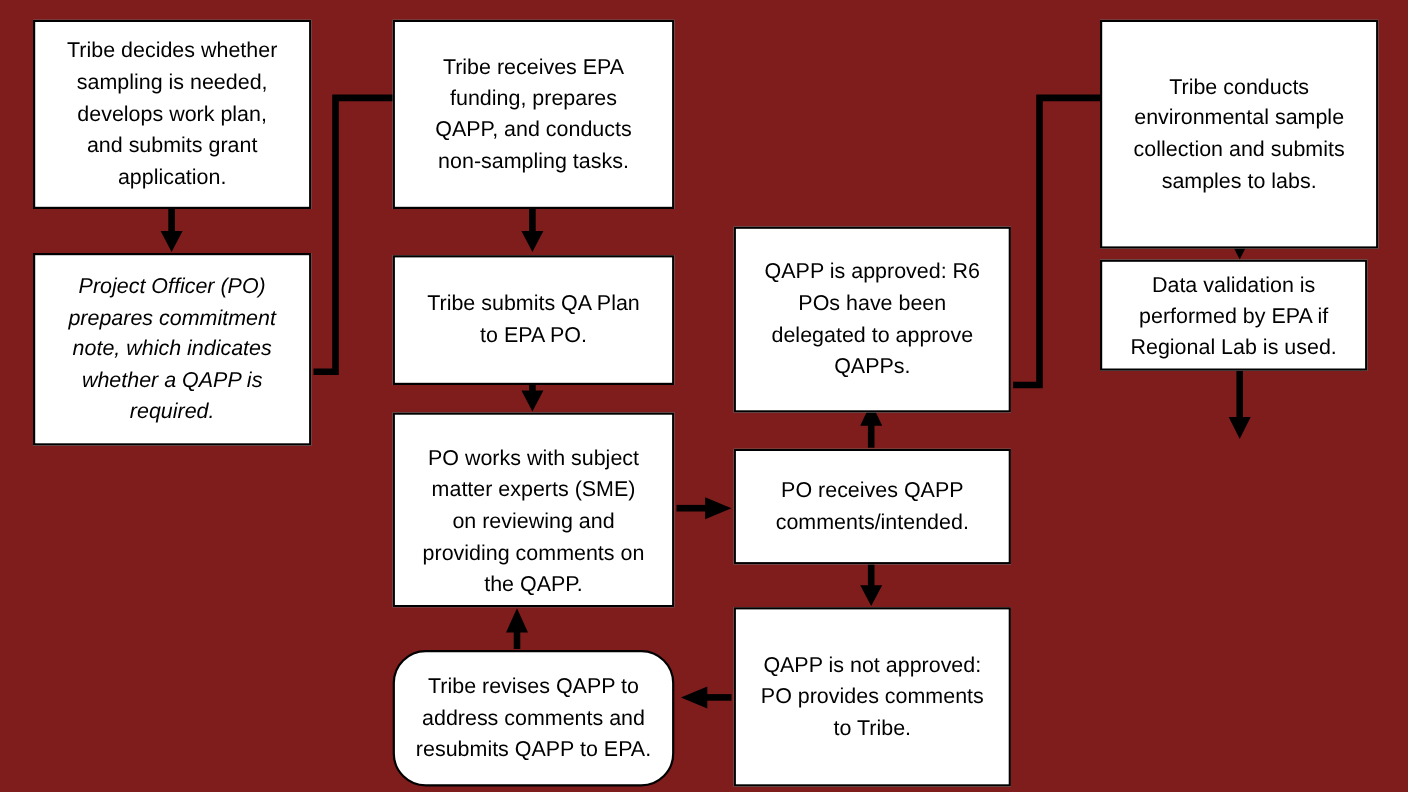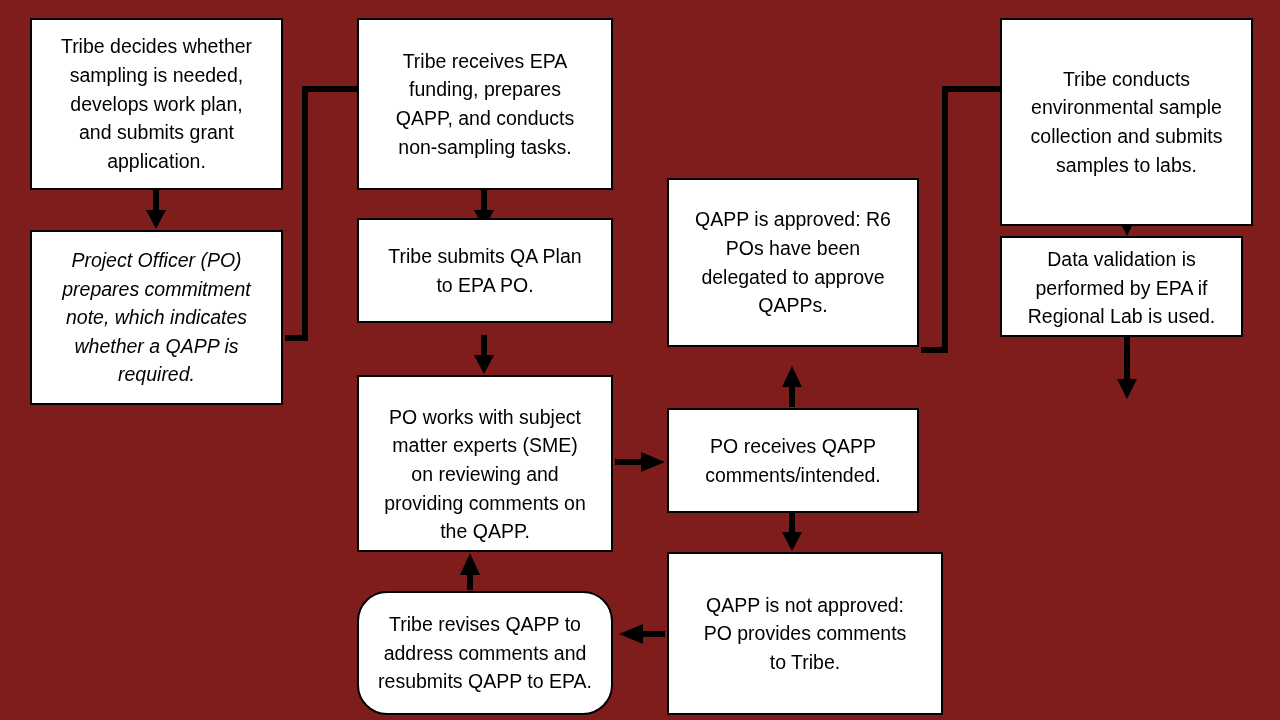--- a/index.html
+++ b/index.html
@@ -137,52 +137,52 @@
 required.</span>
   </div>
 
   <div class="node" style="left:357px; top:18px; width:256px; height:172px;">
     <span class="node-text">Tribe receives EPA
 funding, prepares
 QAPP, and conducts
 non-sampling tasks.</span>
   </div>
 
-  <div class="node" style="left:357px; top:218px; width:256px; height:105px;">
+  <div class="node" style="left:357px; top:232px; width:256px; height:118px;">
     <span class="node-text">Tribe submits QA Plan
 to EPA PO.</span>
   </div>
 
   <div class="node" style="left:357px; top:375px; width:256px; height:177px;align-items:flex-end;">
     <span class="node-text">PO works with subject
 matter experts (SME)
 on reviewing and
 providing comments on
 the QAPP.</span>
   </div>
 
   <div class="node" style="left:357px; top:591px; width:256px; height:124px;border-radius:30px;">
     <span class="node-text">Tribe revises QAPP to
 address comments and
 resubmits QAPP to EPA.</span>
   </div>
 
-  <div class="node" style="left:667px; top:178px; width:252px; height:169px;">
+  <div class="node" style="left:667px; top:206px; width:252px; height:169px;">
     <span class="node-text">QAPP is approved: R6
 POs have been
 delegated to approve
 QAPPs.</span>
   </div>
 
   <div class="node" style="left:667px; top:408px; width:252px; height:105px;">
     <span class="node-text">PO receives QAPP
 comments/intended.</span>
   </div>
 
-  <div class="node" style="left:667px; top:552px; width:276px; height:163px;">
+  <div class="node" style="left:667px; top:552px; width:252px; height:163px;">
     <span class="node-text">QAPP is not approved:
 PO provides comments
 to Tribe.</span>
   </div>
 
   <div class="node" style="left:1000px; top:18px; width:253px; height:208px;">
     <span class="node-text">Tribe conducts
 environmental sample
 collection and submits
 samples to labs.</span>

